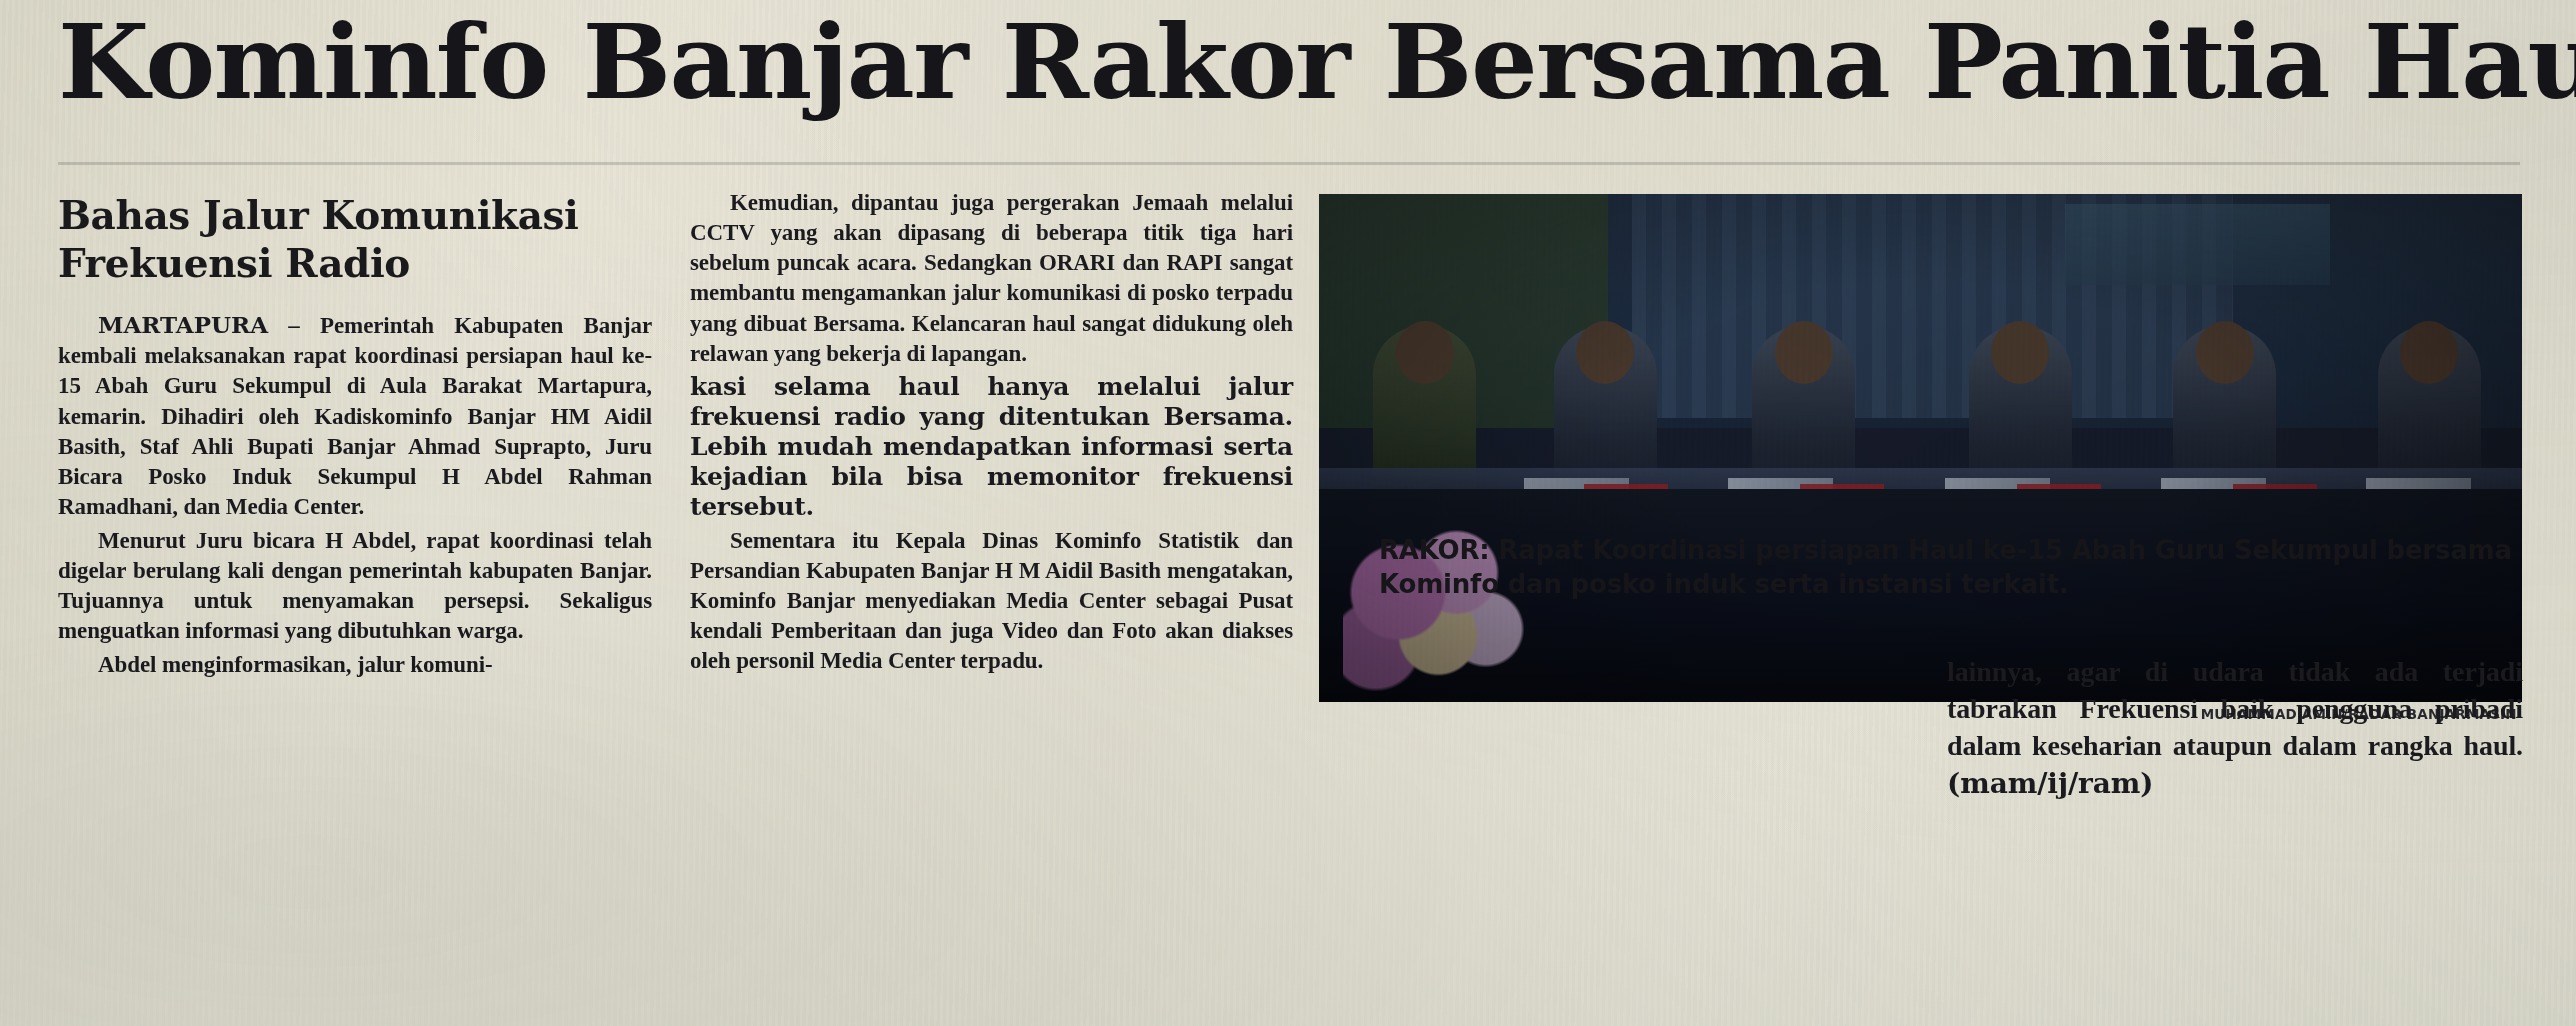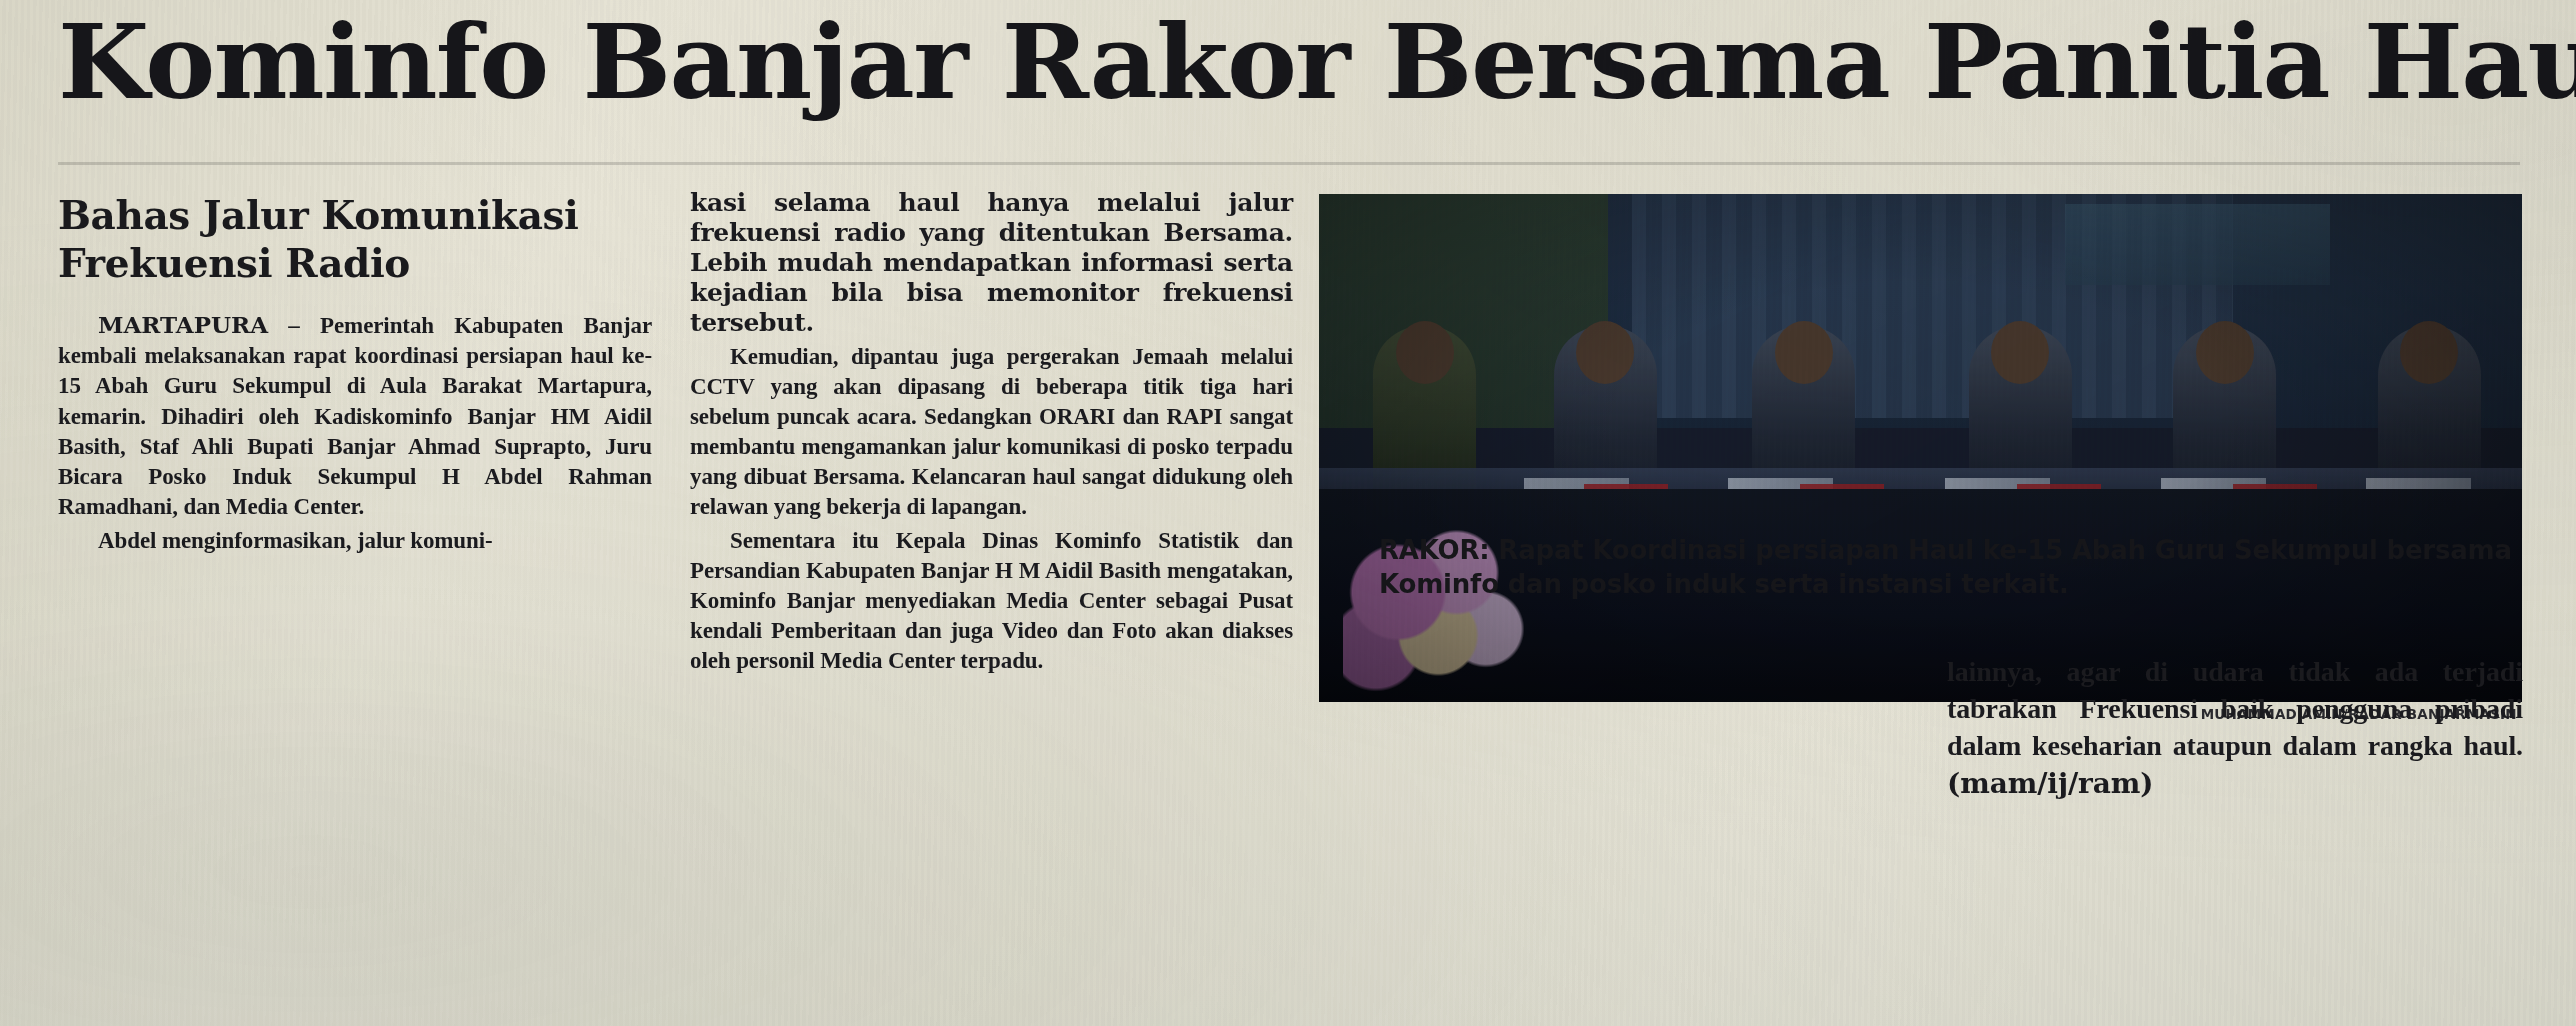--- a/index.html
+++ b/index.html
@@ -233,26 +233,27 @@
 <body>
 
 <div class="page">
 
   <div class="headline">Kominfo Banjar Rakor Bersama Panitia Haul</div>
   <div class="rule"></div>
 
   <div class="col col1">
     <h2 class="subhead">Bahas Jalur Komunikasi Frekuensi Radio</h2>
     <p class="body"><span class="dateline">MARTAPURA</span> <span>– Pemerintah Kabupaten Banjar kembali melaksanakan rapat koordinasi persiapan haul ke-15 Abah Guru Sekumpul di Aula Barakat Martapura, kemarin. Dihadiri oleh Kadiskominfo Banjar HM Aidil Basith, Staf Ahli Bupati Banjar Ahmad Suprapto, Juru Bicara Posko Induk Sekumpul H Abdel Rahman Ramadhani, dan Media Center.</span></p>
+    <p class="body">Menurut Juru bicara  H Abdel, rapat koordinasi telah digelar berulang kali dengan pemerintah kabupaten Banjar. Tujuannya untuk menyamakan persepsi. Sekaligus menguatkan informasi yang dibutuhkan warga.</p>
     <p class="body">Abdel menginformasikan, jalur komuni-</p>
   </div>
 
   <div class="col col2">
+    <p class="body">Kemudian, dipantau juga pergerakan Jemaah melalui CCTV yang akan dipasang di beberapa titik tiga hari sebelum puncak acara. Sedangkan ORARI dan RAPI sangat membantu mengamankan jalur komunikasi di posko terpadu yang dibuat Bersama. Kelancaran haul sangat didukung oleh relawan yang bekerja di lapangan.</p>
     <p class="body cont noindent">kasi selama haul hanya melalui jalur frekuensi radio yang ditentukan Bersama. Lebih mudah mendapatkan informasi serta kejadian bila bisa memonitor frekuensi tersebut.</p>
-    <p class="body">Kemudian, dipantau juga pergerakan Jemaah melalui CCTV yang akan dipasang di beberapa titik tiga hari sebelum puncak acara. Sedangkan ORARI dan RAPI sangat membantu mengamankan jalur komunikasi di posko terpadu yang dibuat Bersama. Kelancaran haul sangat didukung oleh relawan yang bekerja di lapangan.</p>
     <p class="body">Sementara itu Kepala Dinas Kominfo Statistik dan Persandian Kabupaten Banjar H M Aidil Basith mengatakan, Kominfo Banjar menyediakan Media Center sebagai Pusat kendali Pemberitaan dan juga Video dan Foto akan diakses oleh personil Media Center terpadu.</p>
   </div>
 
   <div class="photo-wrap">
     <div class="photo">
       <div class="ph-wall"></div>
       <div class="ph-wall-left"></div>
       <div class="ph-curtain"></div>
       <div class="ph-screen"></div>
       <div class="person p1">

